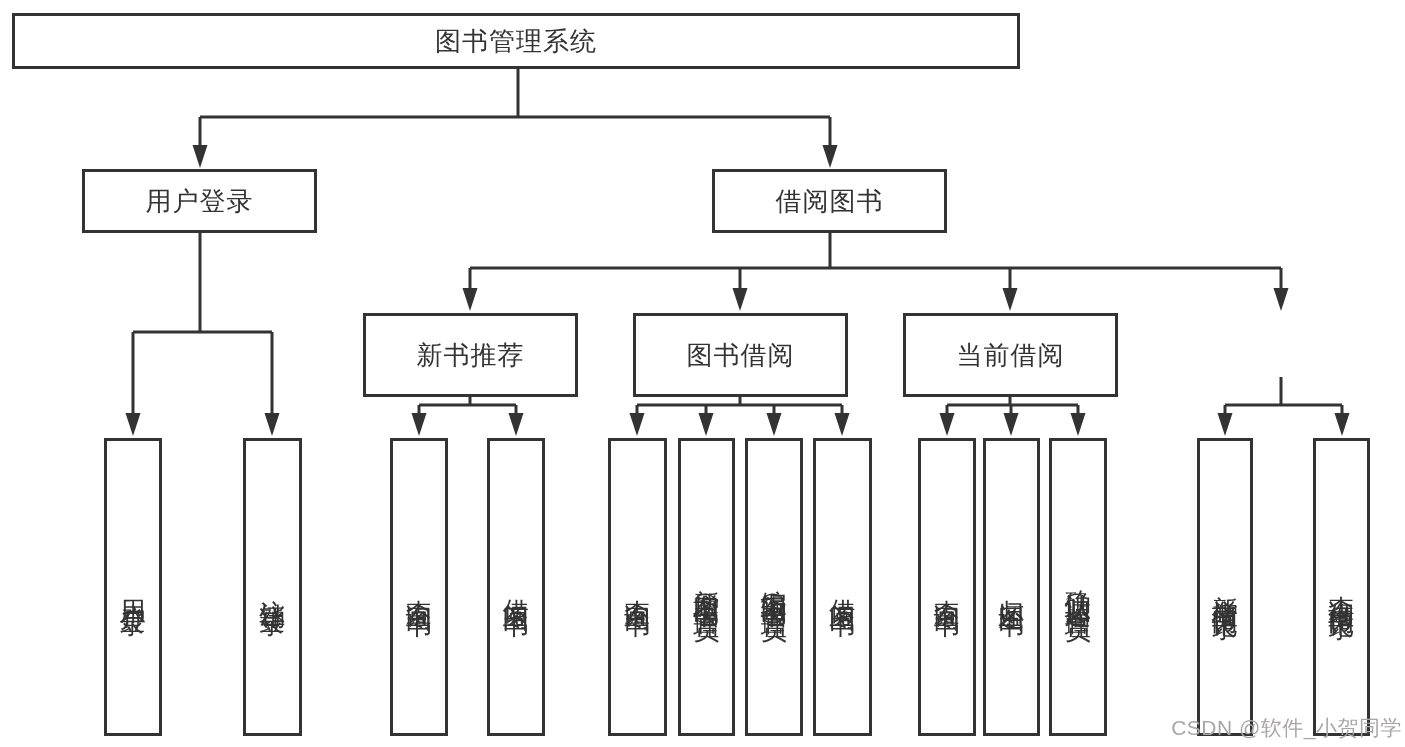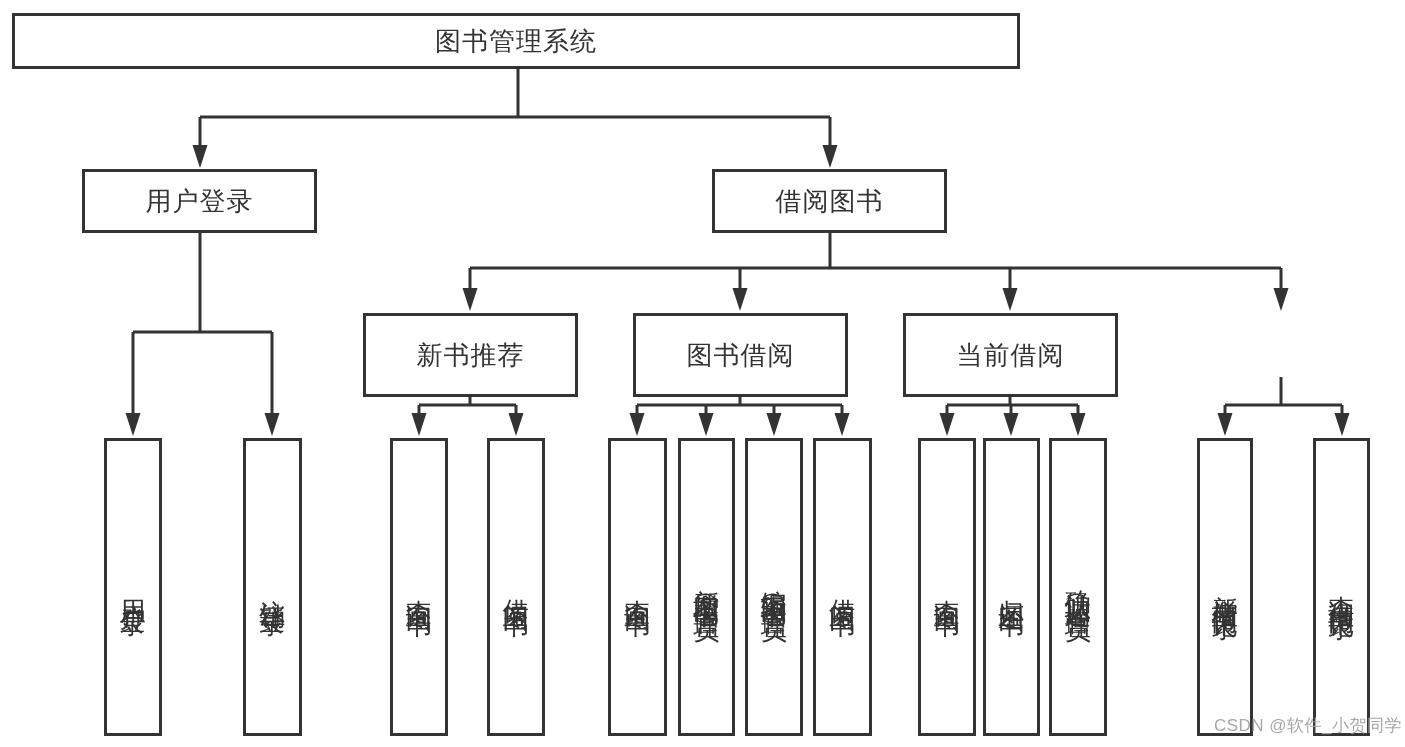--- a/index.html
+++ b/index.html
@@ -29,21 +29,21 @@
   .lvl2{top:169px;height:64px;width:235px;}
   .lvl3{top:313px;height:84px;width:215px;}
   .leaf{top:438px;height:298px;}
   .leaf span{
     writing-mode:vertical-rl;text-orientation:mixed;
     font-size:26px;letter-spacing:4px;line-height:1.1;
     color:var(--text);white-space:nowrap;
   }
   .watermark{
     position:absolute;right:3px;top:714px;z-index:2;
-    font-size:17px;color:var(--watermark);letter-spacing:0.5px;
+    font-size:21px;color:var(--watermark);letter-spacing:0.5px;
   }
 </style>
 </head>
 <body>
 
 <div class="canvas">
 
   <svg class="wires" width="1405" height="747" viewBox="0 0 1405 747" aria-hidden="true">
     <g>
       <line x1="518" y1="69" x2="518" y2="117"></line>

